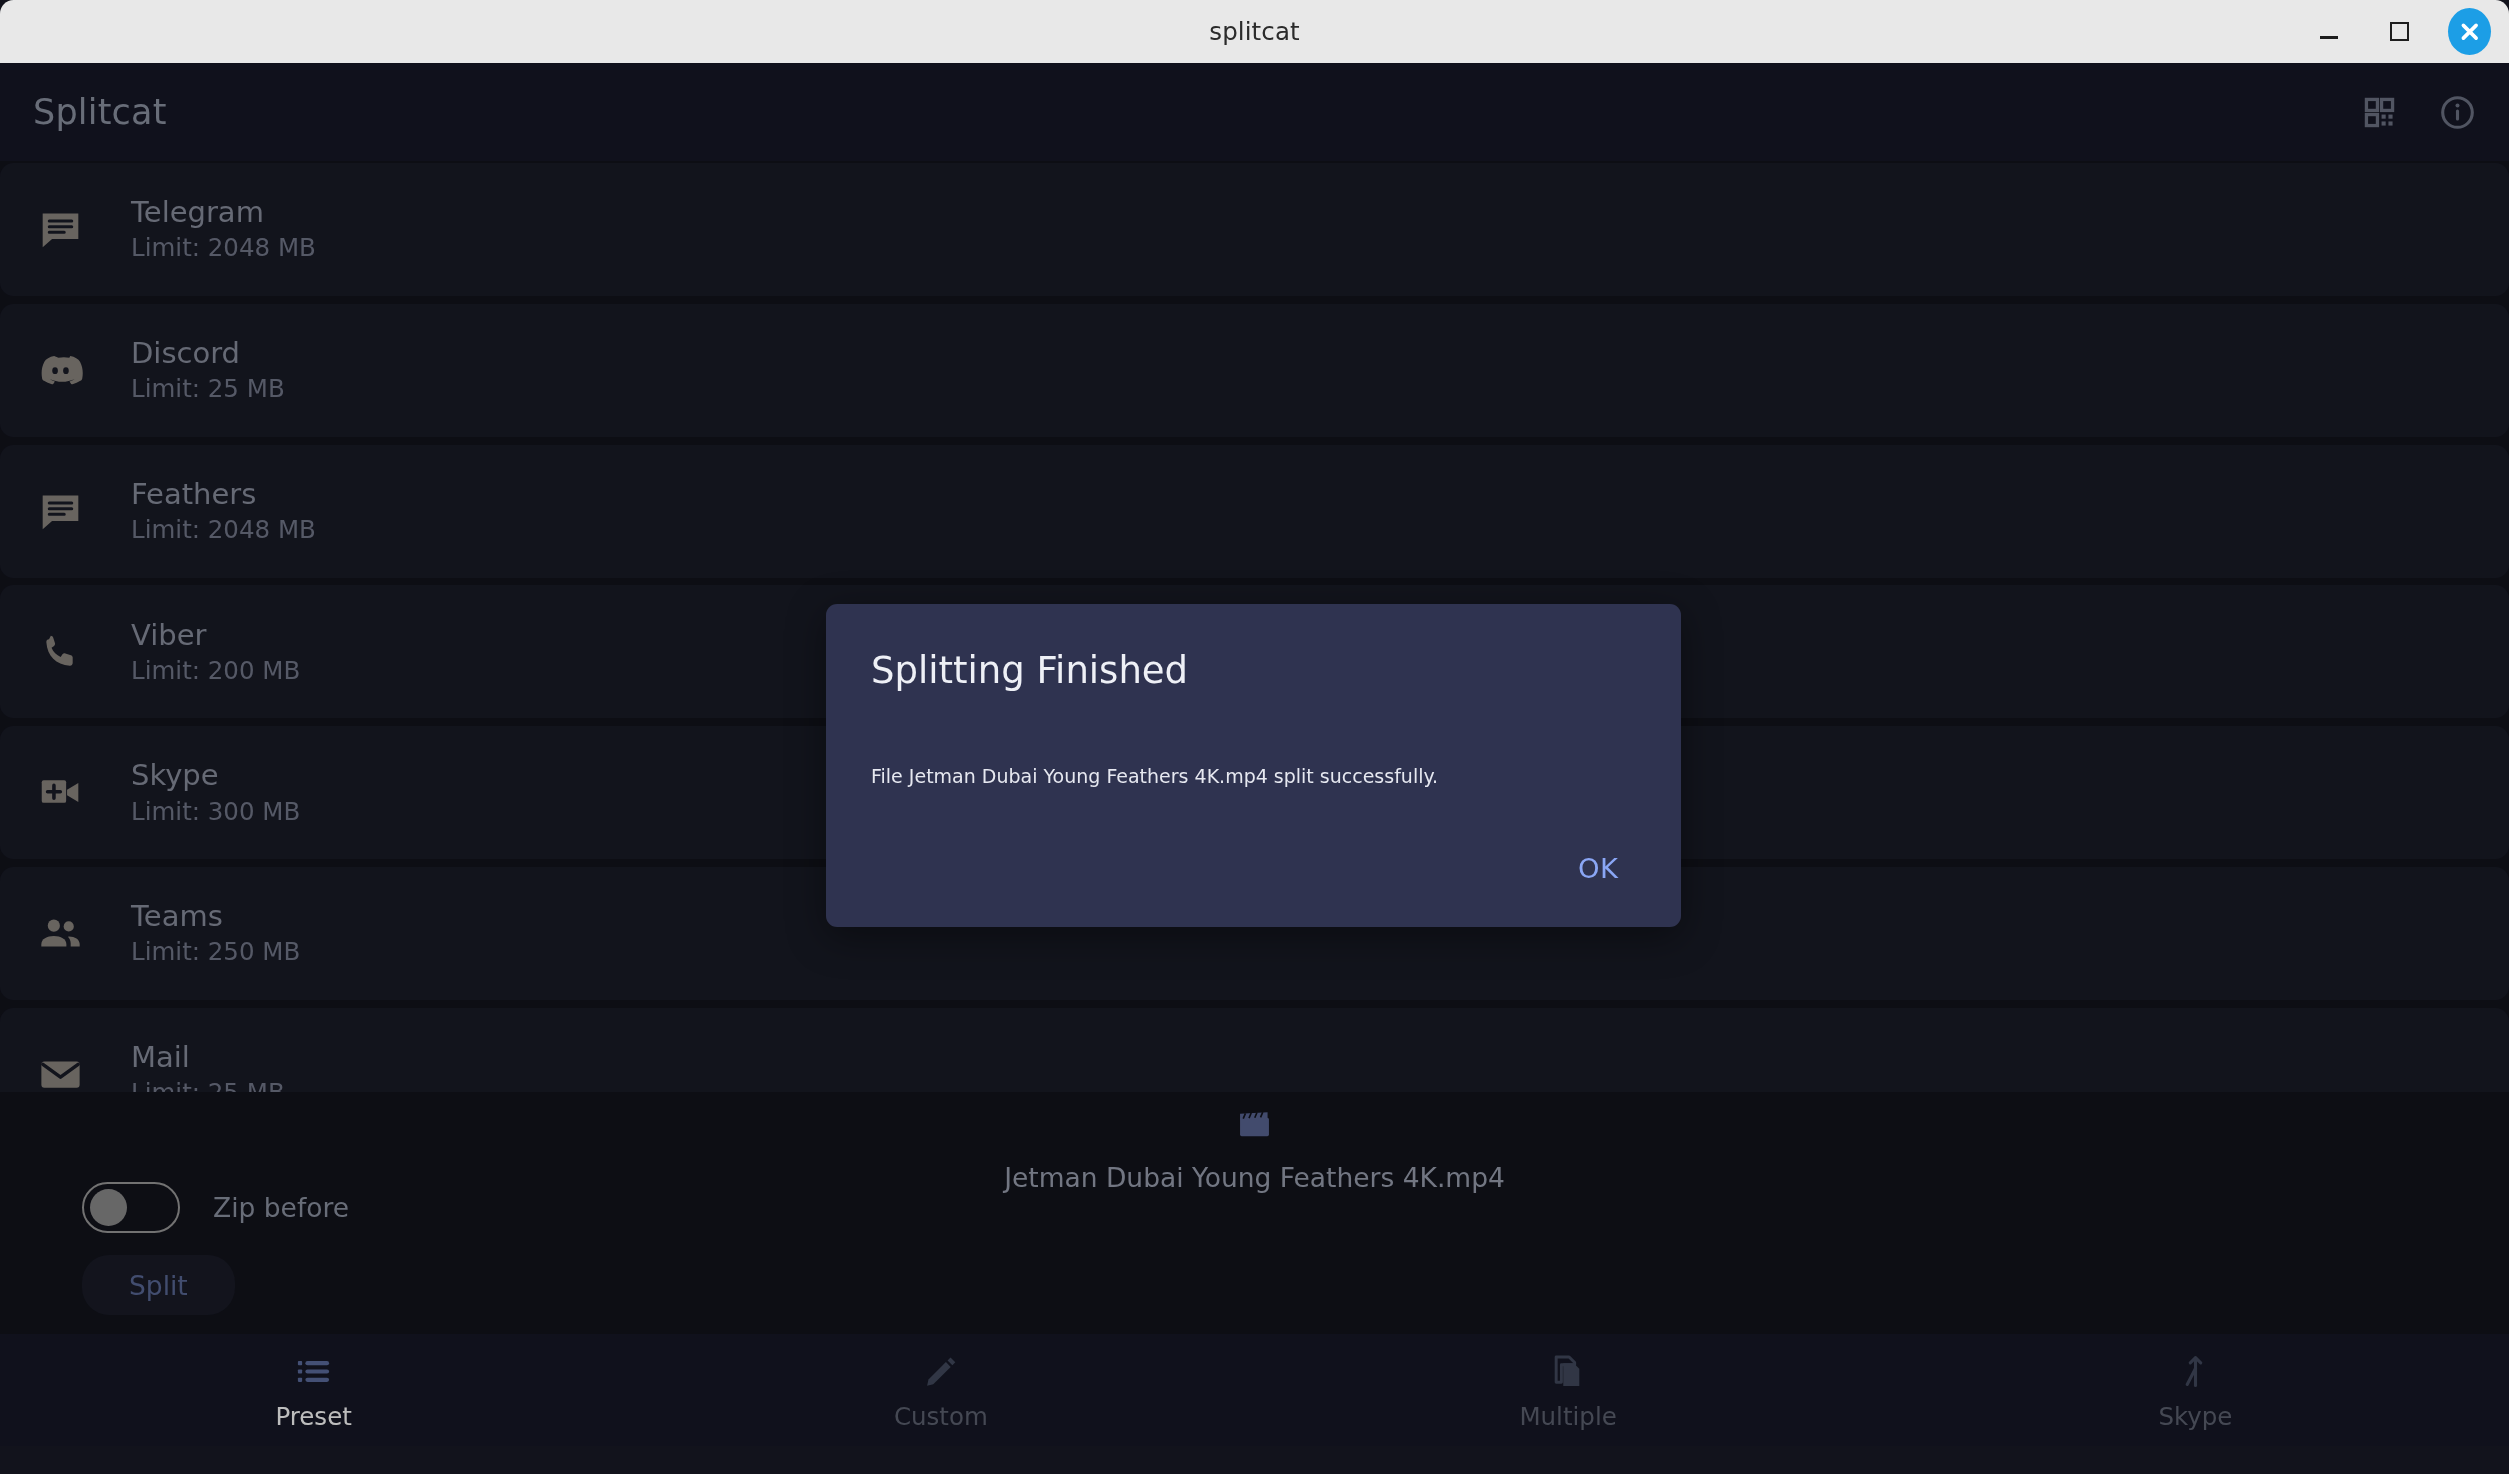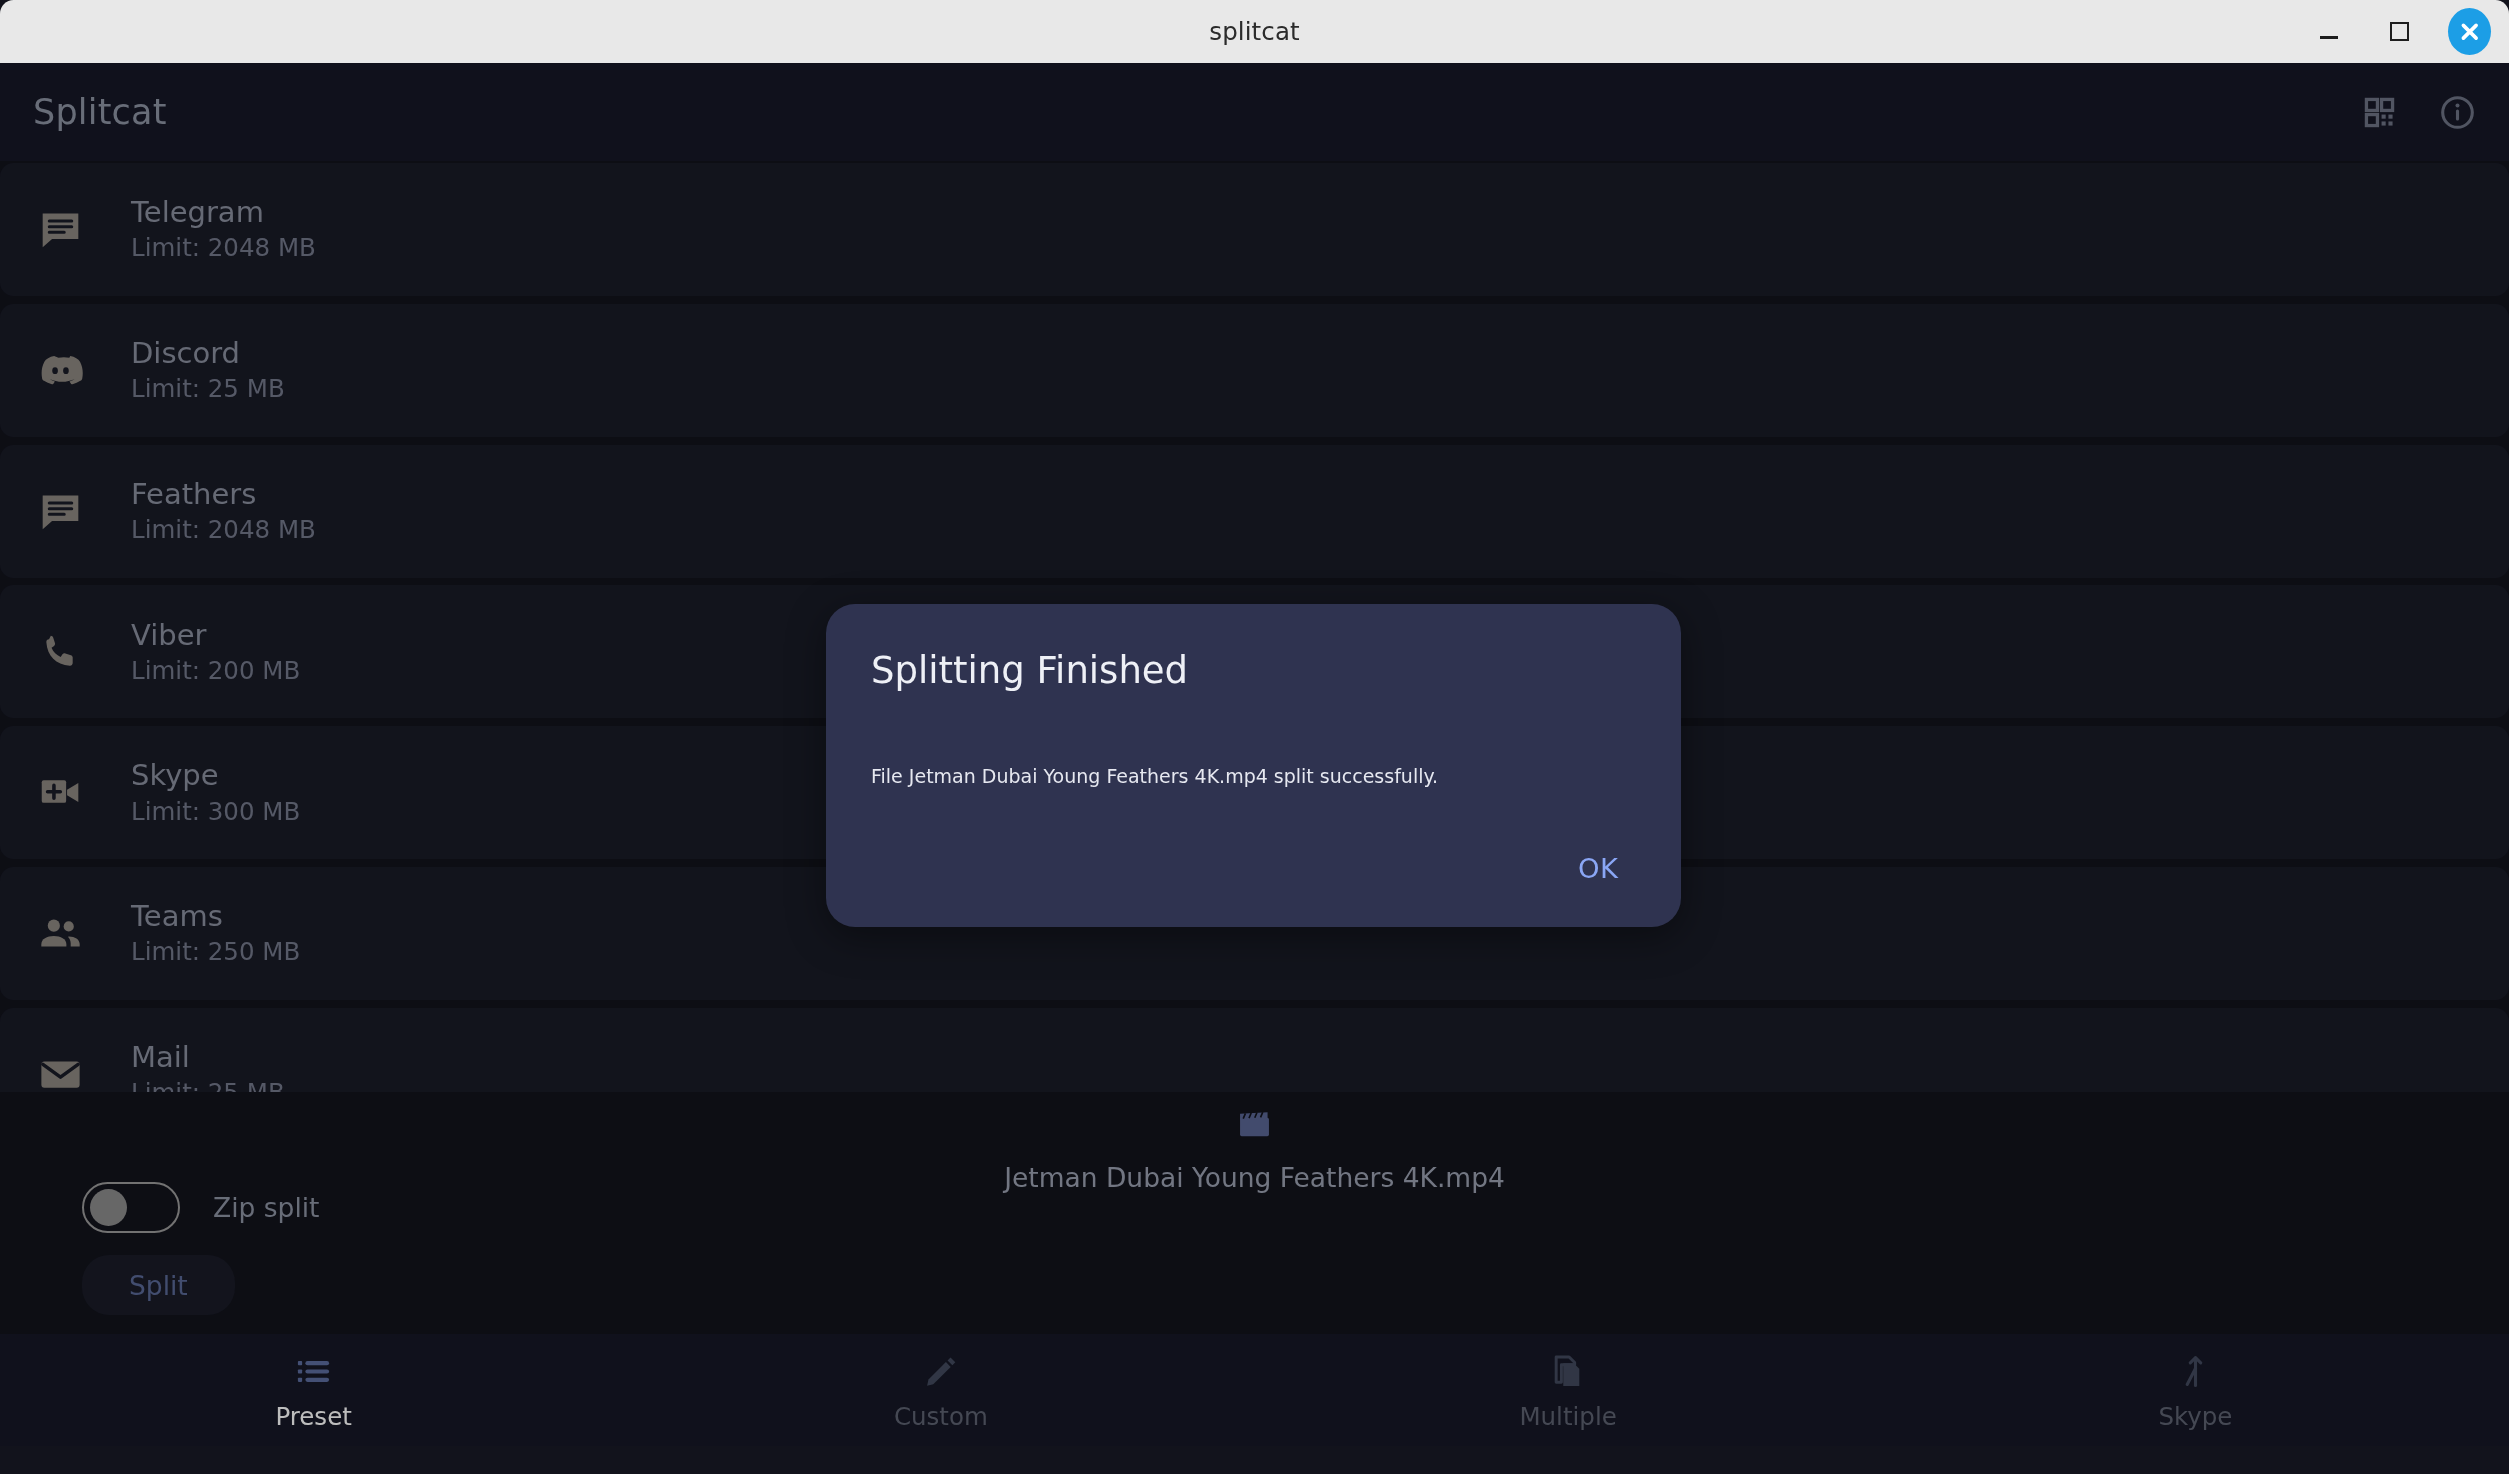--- a/index.html
+++ b/index.html
@@ -228,21 +228,21 @@
     background: rgba(0,0,0,0.26);
     z-index: 40;
   }
   .dialog {
     position: absolute;
     left: 826px;
     top: 604px;
     width: 855px;
     height: 323px;
     background: #2f3350;
-    border-radius: 29px;
+    border-radius: 11px;
     z-index: 50;
     padding: 45px 45px 0 45px;
     box-shadow: 0 9.8px 39px rgba(0,0,0,0.40);
   }
   .dialog-title {
     font-size: 37px;
     color: #eef0f6;
     font-weight: 400;
   }
   .dialog-body {
@@ -419,21 +419,21 @@
           <path d="M5.4 3.9l-1.6 3.8M9.6 3.6l-1.6 3.8M13.8 3.3l-1.6 3.8M18 3.0l-1.6 3.8" stroke="#12131c" stroke-width="1.2"></path>
         </svg>
       </div>
       <div class="file-name">Jetman Dubai Young Feathers 4K.mp4</div>
     </div>
 
     <div class="controls-row">
       <div class="toggle">
         <div class="toggle-knob"></div>
       </div>
-      <div class="toggle-label">Zip split</div>
+      <div class="toggle-label">Zip before</div>
     </div>
 
     <div class="split-row">
       <div class="split-btn">Split</div>
     </div>
   </div>
 
   <div class="bottom-nav">
 
     <div class="nav-item active">

